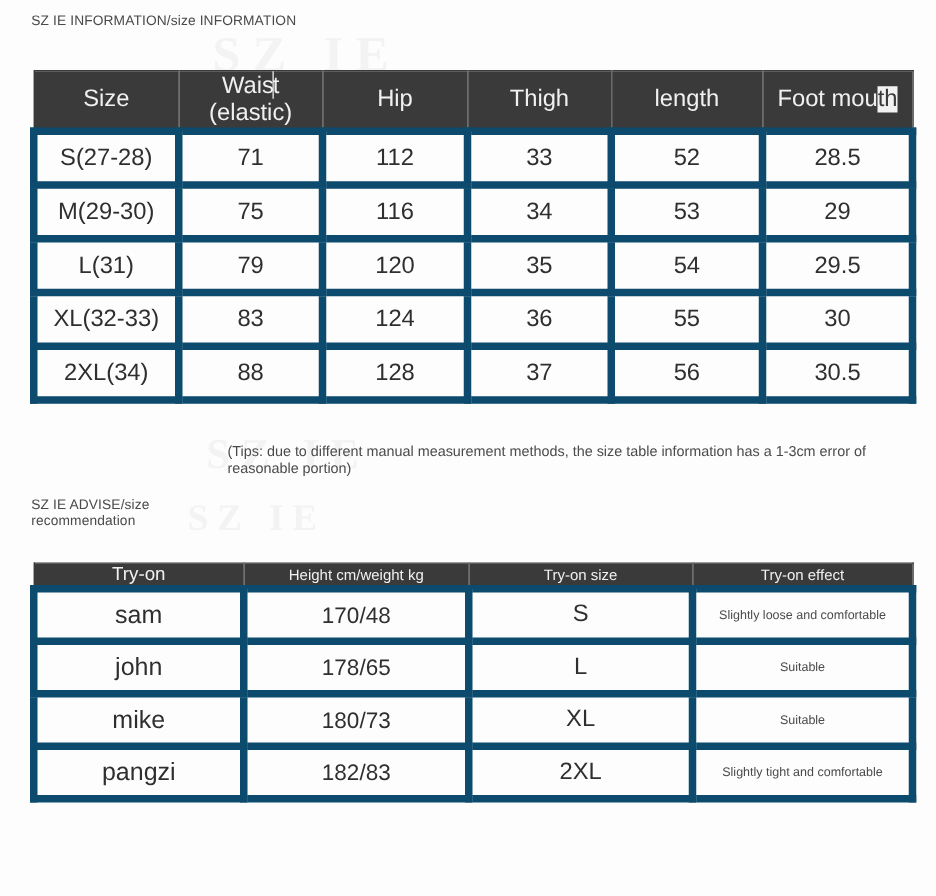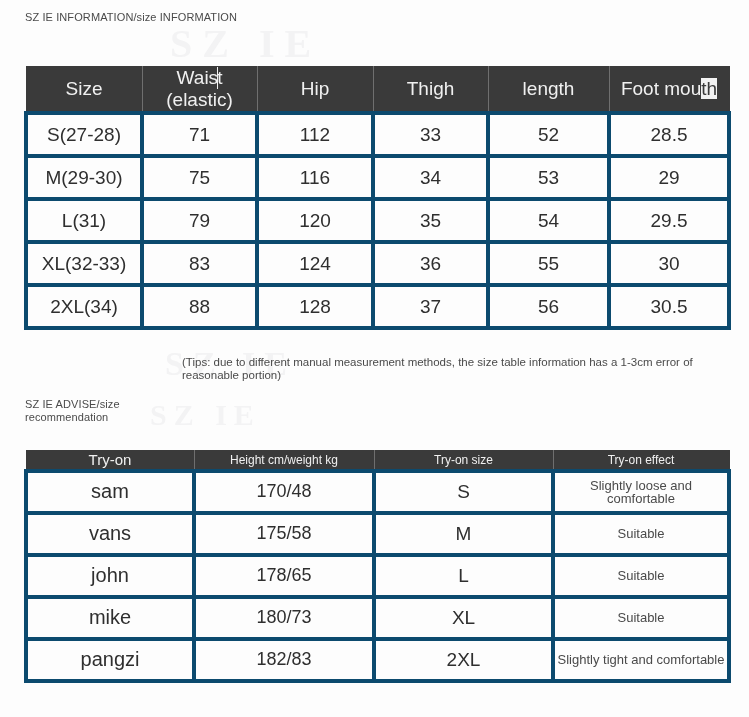--- a/index.html
+++ b/index.html
@@ -44,36 +44,36 @@
 
   
   .size-table {
     position: absolute;
     border-collapse: collapse;
     table-layout: fixed;
     background: #fdfdfd;
   }
   .size-table th,
   .size-table td {
-    border: 4px solid #0c4a6e;
+    border: 6px solid #0c4a6e;
     text-align: center;
     vertical-align: middle;
     padding: 0 2px;
   }
   .size-table thead th {
     background: #3a3a3a;
     border: 1px solid #3a3a3a;
     border-right-color: #6f6f6f;
     color: #f0f0f0;
     font-weight: normal;
   }
   .size-table thead th:last-child { border-right-color: #3a3a3a; margin-top: 36px; }
 
   
-  #table-size-info { left: 24px; top: 66px; width: 703px; }
+  #table-size-info { left: 24px; top: 56px; width: 703px; }
   #table-size-info thead th { height: 38px; font-size: 19px; }
   #table-size-info tbody td { height: 43px; font-size: 19px; color: #2f2f2f; }
   #table-size-info col.c0 { width: 116px; }
   #table-size-info col.c1 { width: 115px; }
   #table-size-info col.c2 { width: 116px; }
   #table-size-info col.c3 { width: 115px; }
   #table-size-info col.c4 { width: 121px; }
   #table-size-info col.c5 { width: 120px; }
 
   
@@ -108,21 +108,21 @@
   #table-advise tbody td { height: 42px; }
   #table-advise col.c0 { width: 168px; }
   #table-advise col.c1 { width: 180px; }
   #table-advise col.c2 { width: 179px; }
   #table-advise col.c3 { width: 176px; }
   #table-advise .h-main { font-size: 15px; }
   #table-advise .h-sub  { font-size: 12px; }
   #table-advise .cell-name   { font-size: 20px; color: #2f2f2f; }
   #table-advise .cell-hw     { font-size: 18px; color: #2f2f2f; }
   #table-advise .cell-size   { font-size: 19px; color: #2f2f2f; }
-  #table-advise .cell-effect { font-size: 13px; line-height: 13px; color: #4a4a4a; }
+  #table-advise .cell-effect { font-size: 10px; line-height: 13px; color: #4a4a4a; }
 </style>
 </head>
 <body>
 
 <div class="watermark" id="wm-1">SZ IE</div>
 <div class="watermark" id="wm-2">SZ IE</div>
 <div class="watermark" id="wm-3">SZ IE</div>
 <div class="watermark" id="wm-4">SZ IE</div>
 
 <div class="section-caption" id="caption-info">SZ IE INFORMATION/size INFORMATION</div>
@@ -210,26 +210,20 @@
     </tr>
   </thead>
   <tbody>
     <tr>
       <td class="cell-name">sam</td>
       <td class="cell-hw">170/48</td>
       <td class="cell-size">S</td>
       <td class="cell-effect">Slightly loose and comfortable</td>
     </tr>
     <tr>
-      <td class="cell-name">vans</td>
-      <td class="cell-hw">175/58</td>
-      <td class="cell-size">M</td>
-      <td class="cell-effect">Suitable</td>
-    </tr>
-    <tr>
       <td class="cell-name">john</td>
       <td class="cell-hw">178/65</td>
       <td class="cell-size">L</td>
       <td class="cell-effect">Suitable</td>
     </tr>
     <tr>
       <td class="cell-name">mike</td>
       <td class="cell-hw">180/73</td>
       <td class="cell-size">XL</td>
       <td class="cell-effect">Suitable</td>

